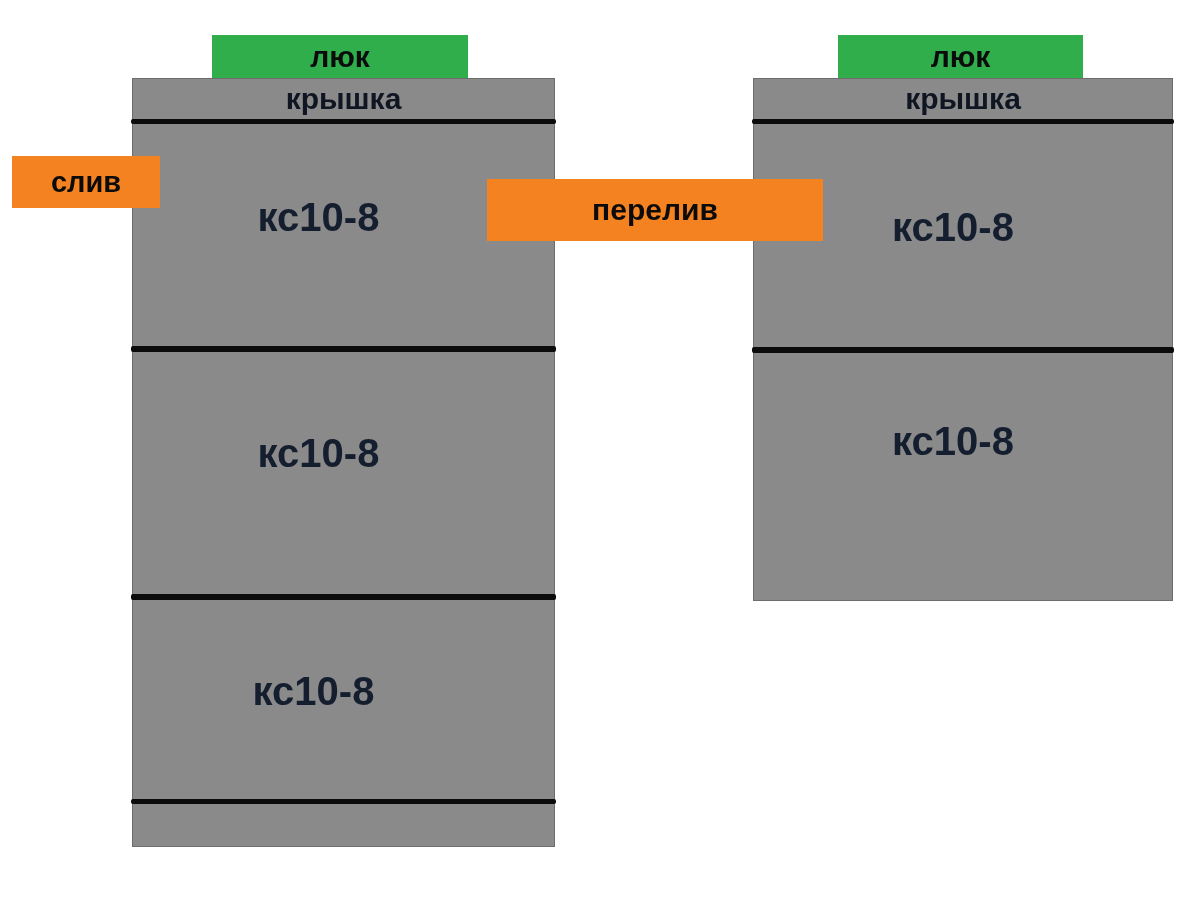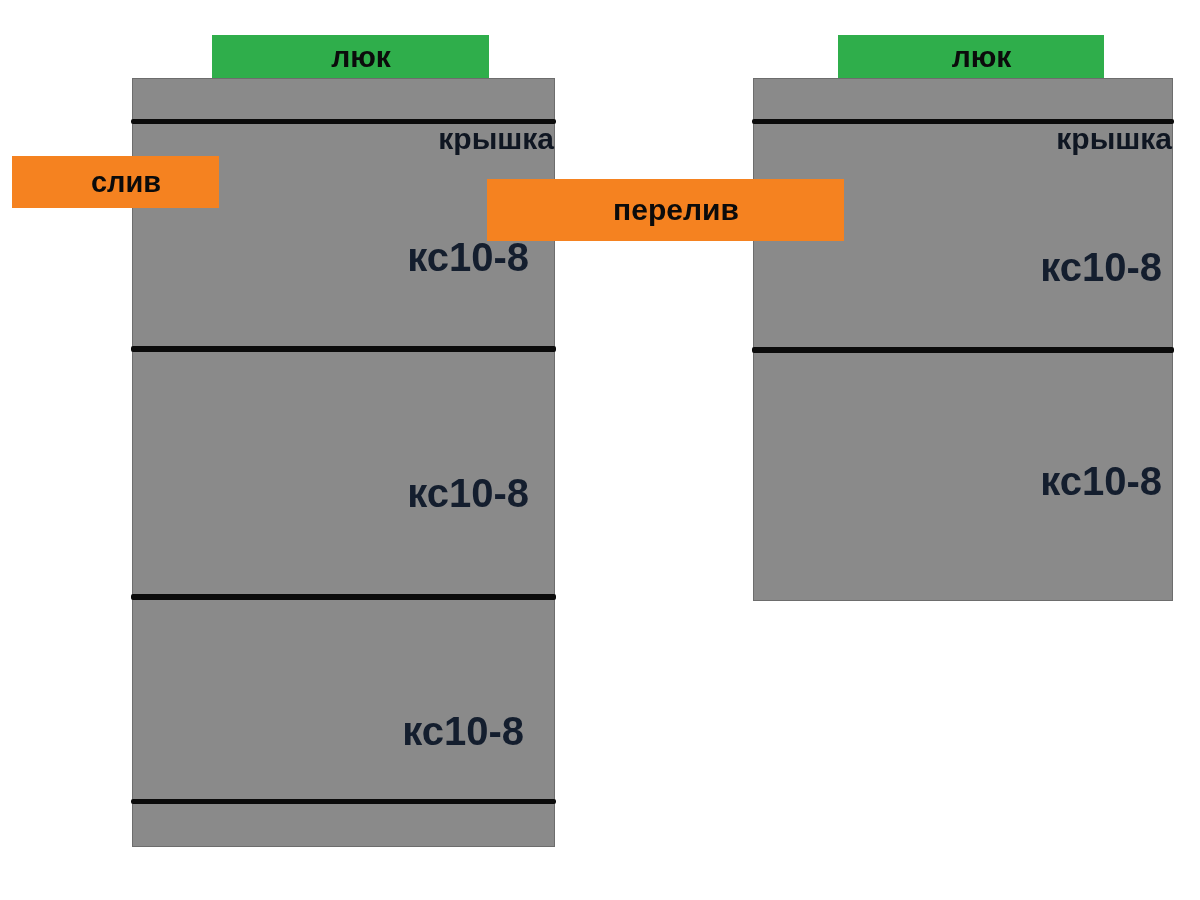--- a/index.html
+++ b/index.html
@@ -39,25 +39,24 @@
   #left-tank  .joint.j-2      { top: 515px; }
   #left-tank  .joint.j-bottom { top: 720px; height: 5px; }
   #right-tank .joint.j-lid    { top: 40px;  height: 5px; }
   #right-tank .joint.j-1      { top: 268px; }
 
   
   .tank-text {
     position: absolute;
     left: 0;
     width: 100%;
-    text-align: right;
+    text-align: center;
     font-weight: bold;
     line-height: 1;
     white-space: nowrap;
-    margin-top: 40px;
   }
   .lid-text    { font-size: 30px; color: #0f1622; top: 5px; }
   .ring-text   { font-size: 40px; color: #141e2e; }
   .bottom-text { font-size: 30px; color: #0f1622; }
 
   #left-tank .ring-1 { top: 118px; transform: translateX(-25px); }
   #left-tank .ring-2 { top: 354px; transform: translateX(-25px); }
   #left-tank .ring-3 { top: 592px; transform: translateX(-30px); }
   #left-tank .bottom-text { top: 728px; transform: translateX(-33px); }
 
@@ -68,28 +67,27 @@
   .badge {
     position: absolute;
     display: flex;
     align-items: center;
     justify-content: center;
     font-weight: bold;
     color: #0b0b0b;
     z-index: 5;
     line-height: 1;
     white-space: nowrap;
-    padding-left: 21px;
   }
   .badge.green  { background: var(--manhole, #2fae4b); }
   .badge.orange { background: var(--pipe, #f58220); }
 
   #manhole-left  { left: 212px; top: 35px;  width: 256px; height: 43px; font-size: 30px; }
   #manhole-right { left: 838px; top: 35px;  width: 245px; height: 43px; font-size: 30px; }
-  #drain-badge   { left: 12px;  top: 156px; width: 186px; height: 52px; font-size: 29px; }
+  #drain-badge   { left: 12px;  top: 156px; width: 148px; height: 52px; font-size: 29px; }
   #overflow-badge{ left: 487px; top: 179px; width: 336px; height: 62px; font-size: 30px; }
 </style>
 </head>
 <body>
 
 <div class="canvas">
 
   <div class="tank" id="left-tank">
     <div class="tank-text lid-text">крышка</div>
     <div class="joint j-lid"></div>

